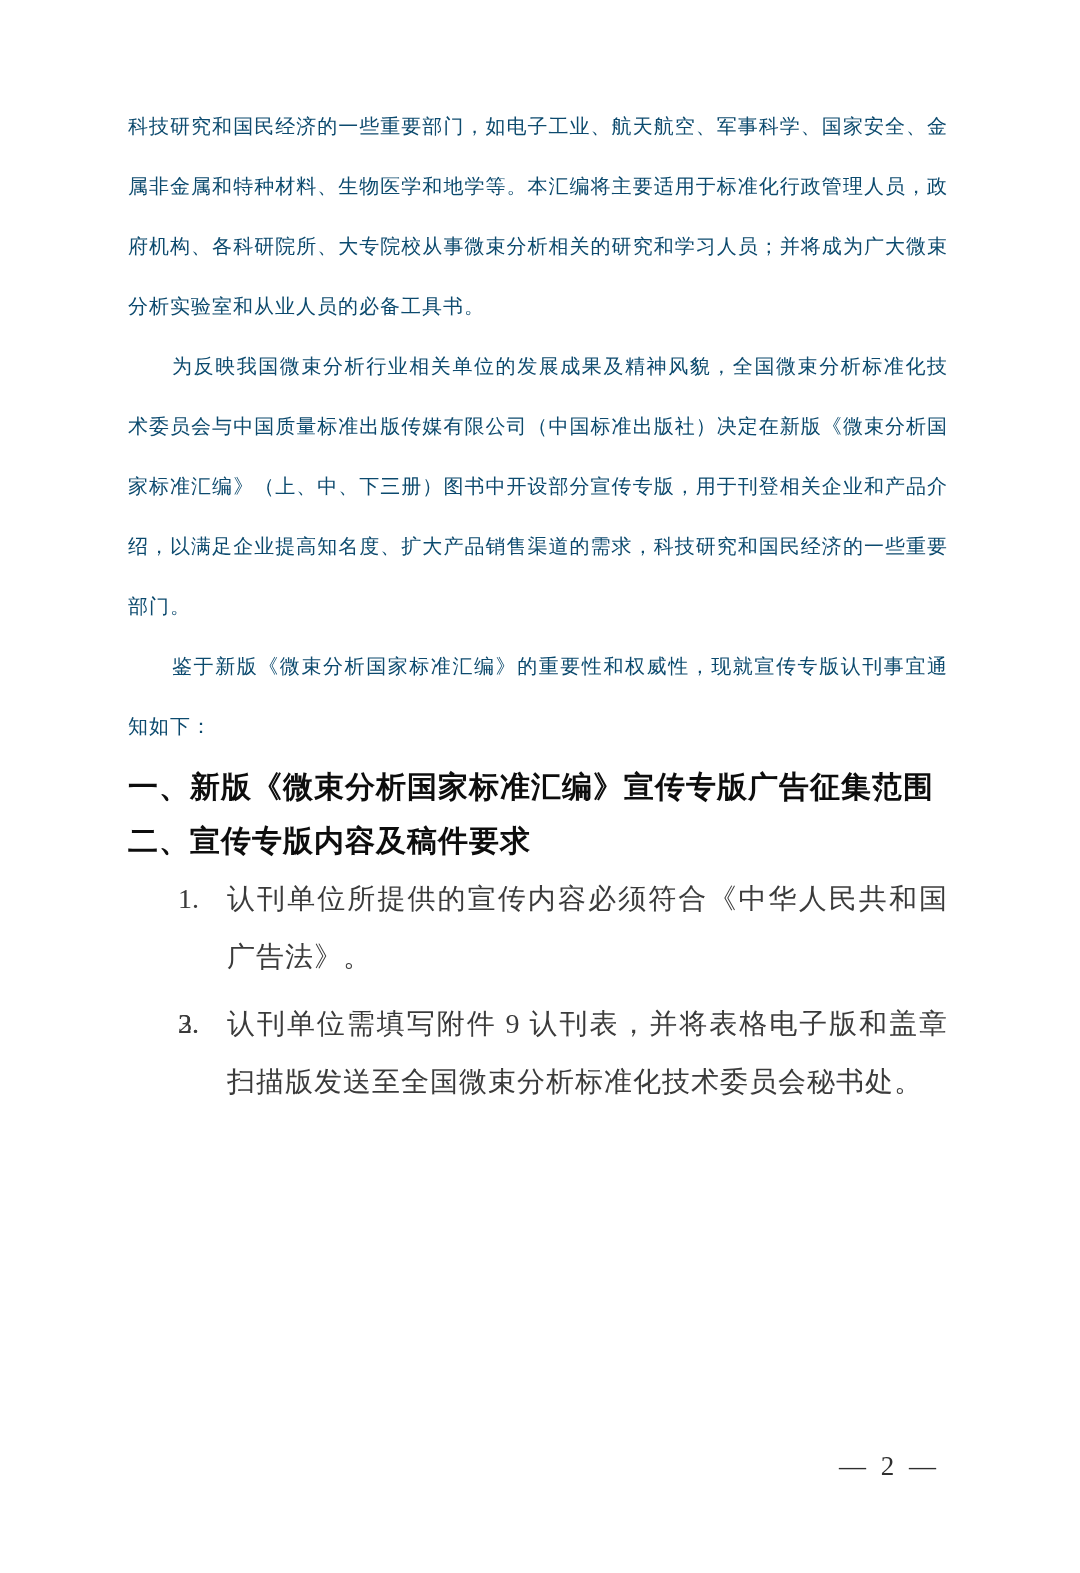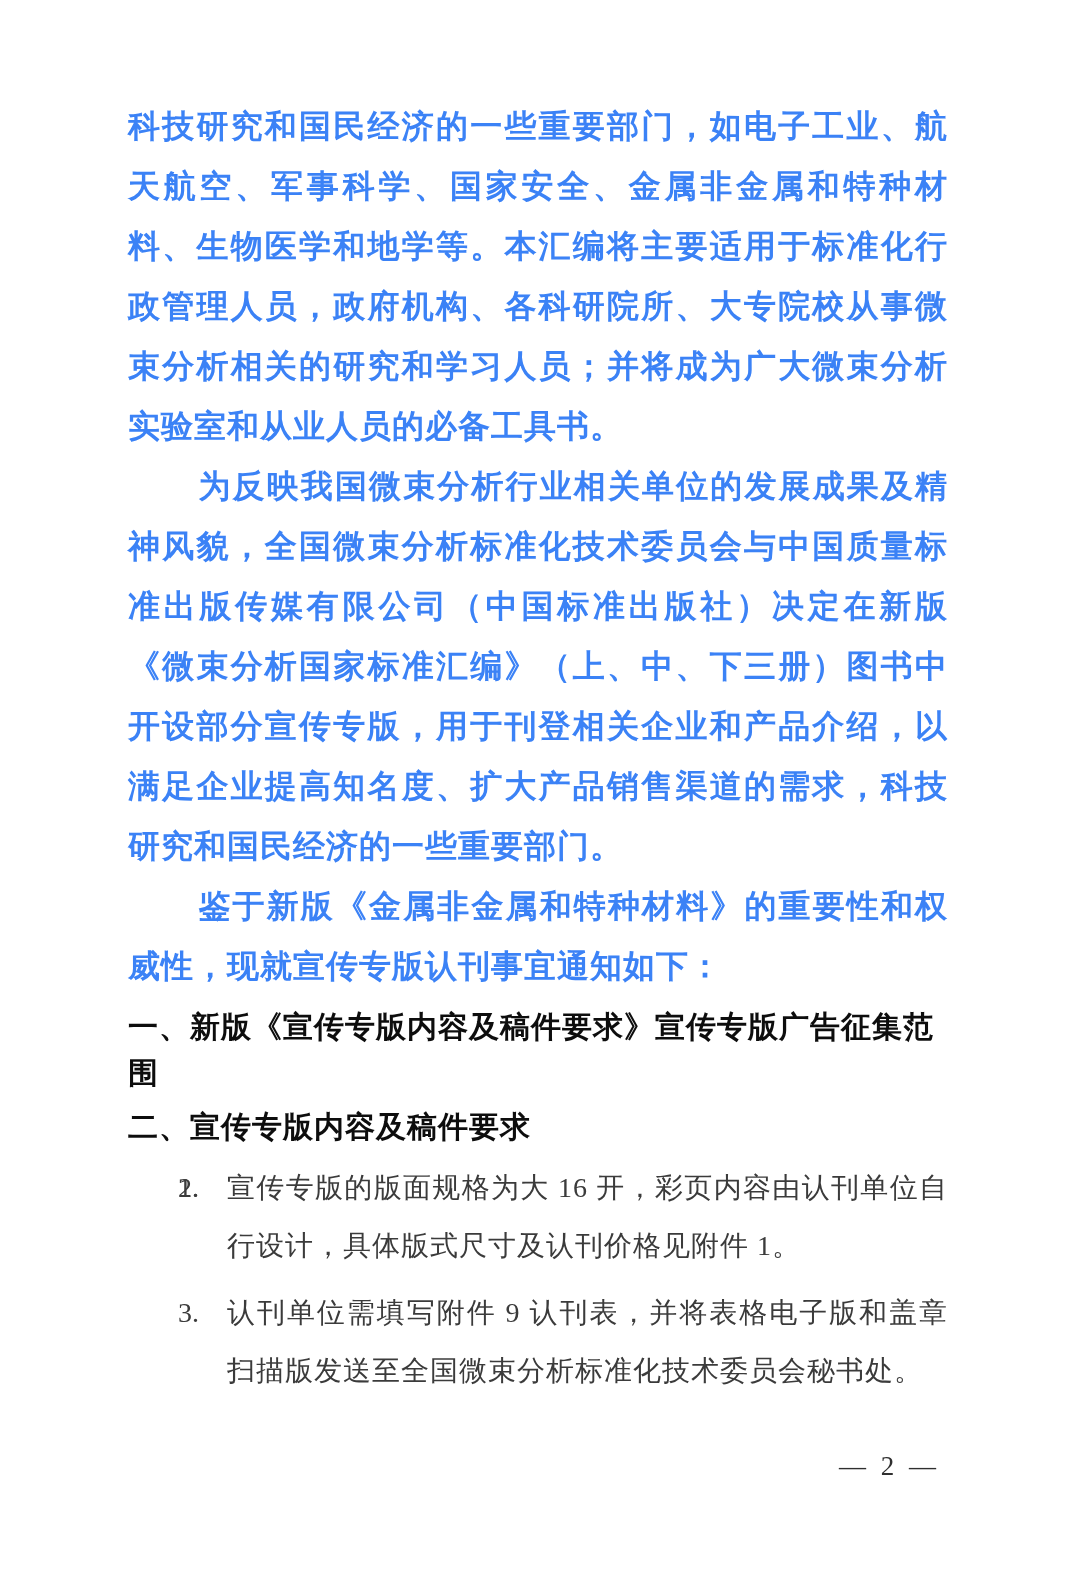--- a/index.html
+++ b/index.html
@@ -17,26 +17,25 @@
     font-family: "Liberation Serif", serif;
     color: #3b3b3b;
   }
   .content {
     position: absolute;
     left: 128px;
     top: 96px;
     width: 820px;
   }
   .body-text {
-    font-size: 32px;
+    font-size: 20px;
     line-height: 60px;
     text-align: justify;
     letter-spacing: 1px;
-    color: #3b82f6;
-    font-weight: bold;
+    color: #0c4a6e;
   }
   p.para {
     margin: 0;
     padding: 0;
   }
   p.para.indent {
     text-indent: 2.2em;
   }
   .sec-heading {
     font-family: "Liberation Sans", sans-serif;
@@ -80,34 +79,34 @@
 </head>
 <body>
 
 <div class="page">
   <div class="content">
 
     <p class="para body-text">科技研究和国民经济的一些重要部门，如电子工业、航天航空、军事科学、国家安全、金属非金属和特种材料、生物医学和地学等。本汇编将主要适用于标准化行政管理人员，政府机构、各科研院所、大专院校从事微束分析相关的研究和学习人员；并将成为广大微束分析实验室和从业人员的必备工具书。</p>
 
     <p class="para body-text indent">为反映我国微束分析行业相关单位的发展成果及精神风貌，全国微束分析标准化技术委员会与中国质量标准出版传媒有限公司（中国标准出版社）决定在新版《微束分析国家标准汇编》（上、中、下三册）图书中开设部分宣传专版，用于刊登相关企业和产品介绍，以满足企业提高知名度、扩大产品销售渠道的需求，科技研究和国民经济的一些重要部门。</p>
 
-    <p class="para body-text indent">鉴于新版《金属非金属和特种材料》的重要性和权威性，现就宣传专版认刊事宜通知如下：</p>
+    <p class="para body-text indent">鉴于新版《微束分析国家标准汇编》的重要性和权威性，现就宣传专版认刊事宜通知如下：</p>
 
-    <div class="sec-heading">一、新版《宣传专版内容及稿件要求》宣传专版广告征集范围</div>
+    <div class="sec-heading">一、新版《微束分析国家标准汇编》宣传专版广告征集范围</div>
 
 
     <div class="sec-heading">二、宣传专版内容及稿件要求</div>
 
     <div class="req-list">
       <div class="req-item">
         <span class="num">1.</span>
+        <span>认刊单位所提供的宣传内容必须符合《中华人民共和国广告法》。</span>
       </div>
       <div class="req-item">
         <span class="num">2.</span>
-        <span>宣传专版的版面规格为大 16 开，彩页内容由认刊单位自行设计，具体版式尺寸及认刊价格见附件 1。</span>
       </div>
       <div class="req-item">
         <span class="num">3.</span>
         <span>认刊单位需填写附件 9 认刊表，并将表格电子版和盖章扫描版发送至全国微束分析标准化技术委员会秘书处。</span>
       </div>
     </div>
 
   </div>
 
   <div class="page-footer">— 2 —</div>

